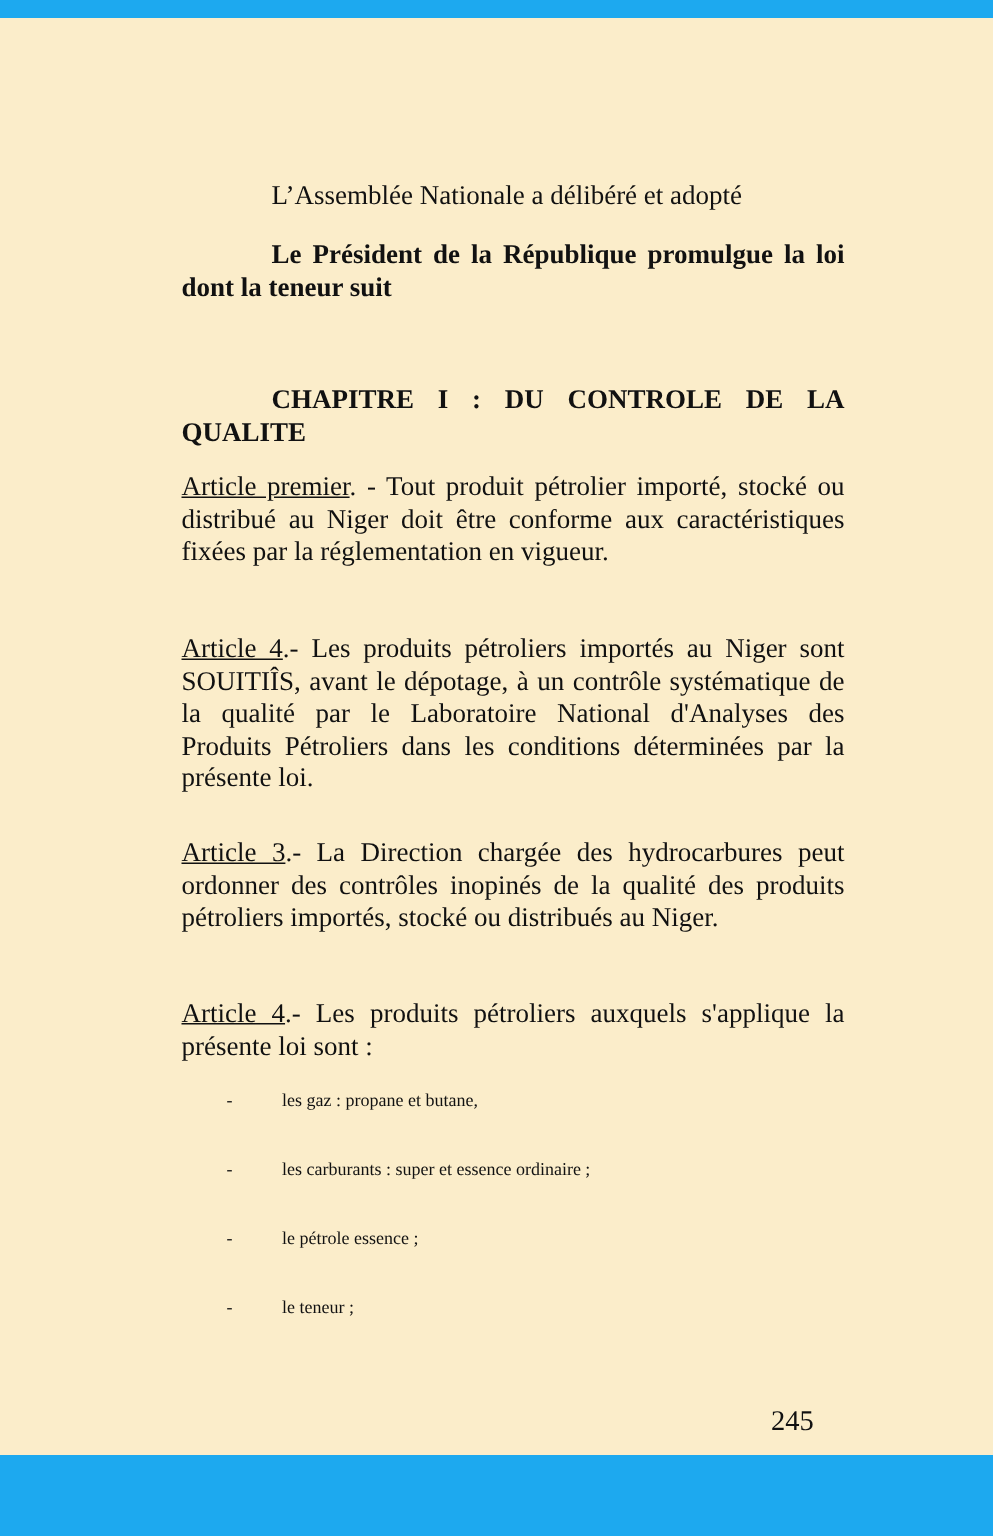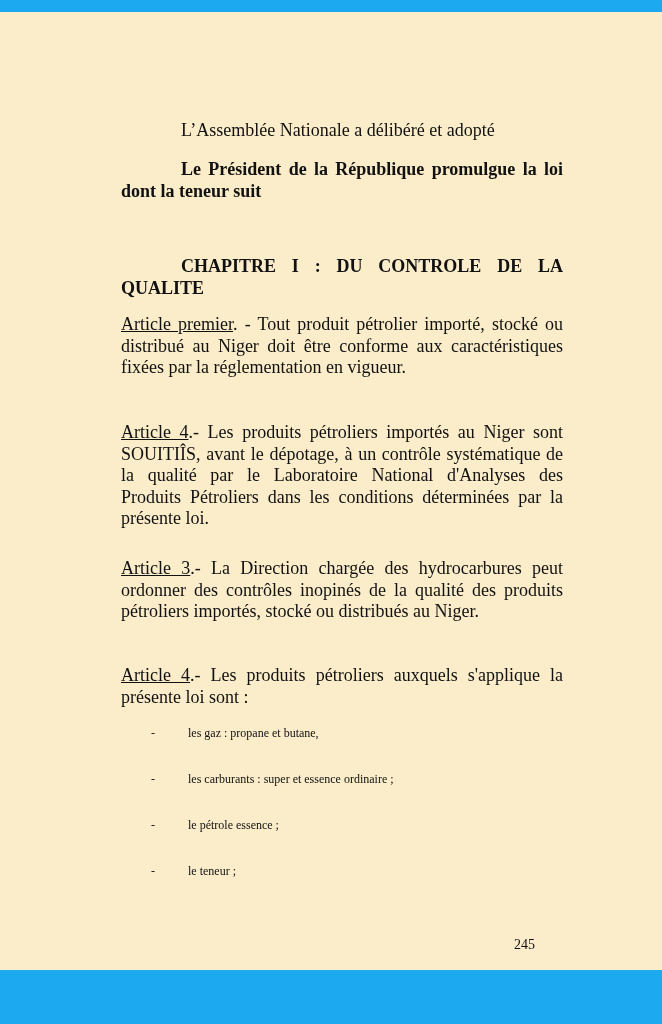--- a/index.html
+++ b/index.html
@@ -7,21 +7,21 @@
          font-family:"Liberation Serif","DejaVu Serif",serif; color:#111; }
   .bar-top { position:absolute; left:0; top:0; width:662px; height:12px; background:#1DA9EF; }
   .bar-bottom { position:absolute; left:0; top:970px; width:662px; height:54px; background:#1DA9EF; }
   .page { position:absolute; left:121px; top:0; width:442px; font-size:18px; line-height:21.5px; }
   .p { position:absolute; left:0; width:442px; margin:0; text-align:justify; }
   .indent { text-indent:60px; }
   .bold { font-weight:bold; }
   .ulabel { font-weight:normal; text-decoration:underline; }
   .list-item { position:absolute; left:30px; font-size:12px; }
   .dash { display:inline-block; width:37px; }
-  .page-number { position:absolute; left:514px; top:937px; font-size:14px; }
+  .page-number { position:absolute; left:514px; top:937px; font-size:19px; }
   .last-line { text-align-last:left; }
 </style>
 </head>
 <body>
 
 <div class="bar-top"></div>
 
 <div class="page">
   <p class="p indent" style="top:120px">L’Assemblée Nationale a délibéré et adopté</p>
 

